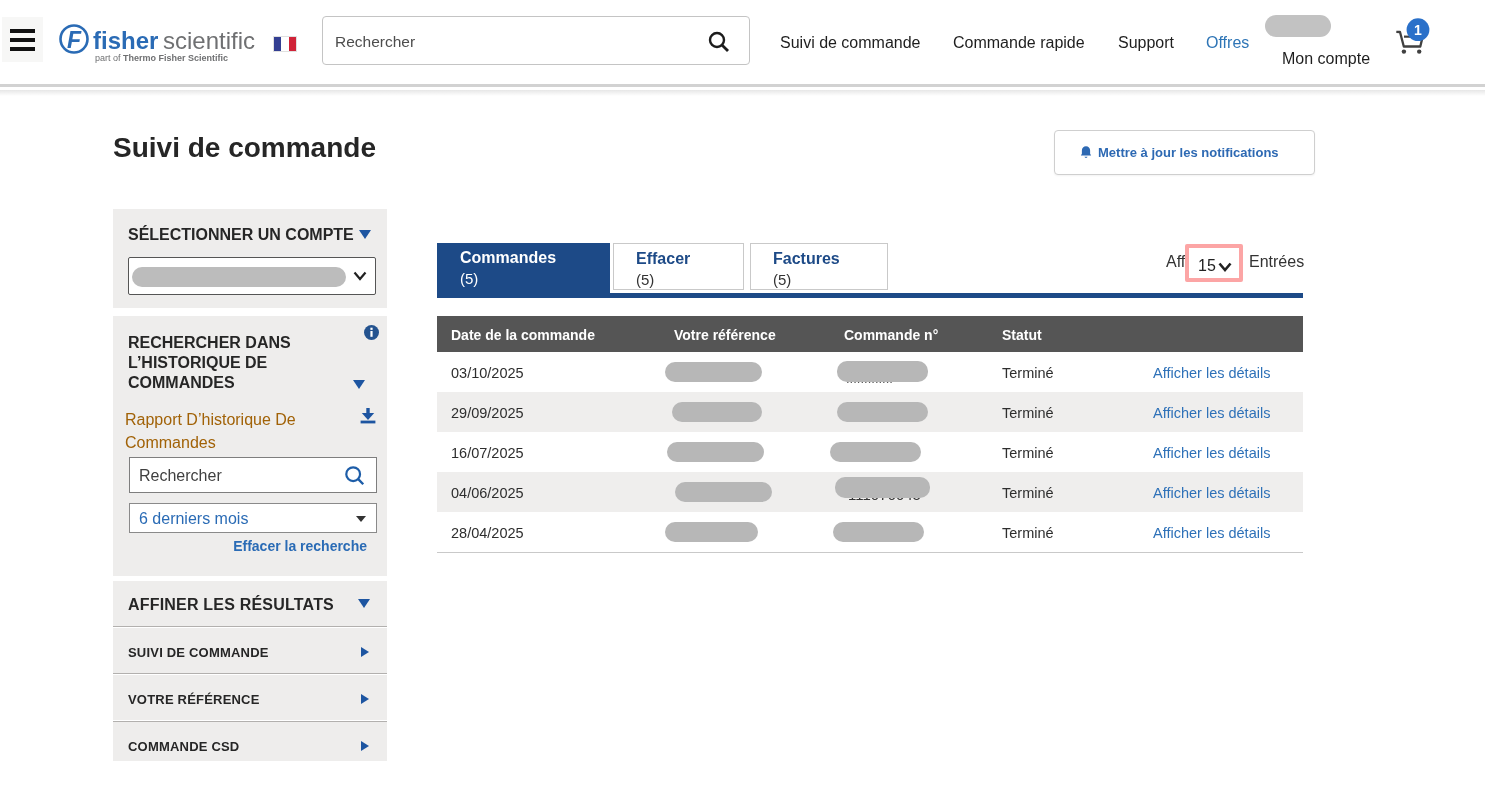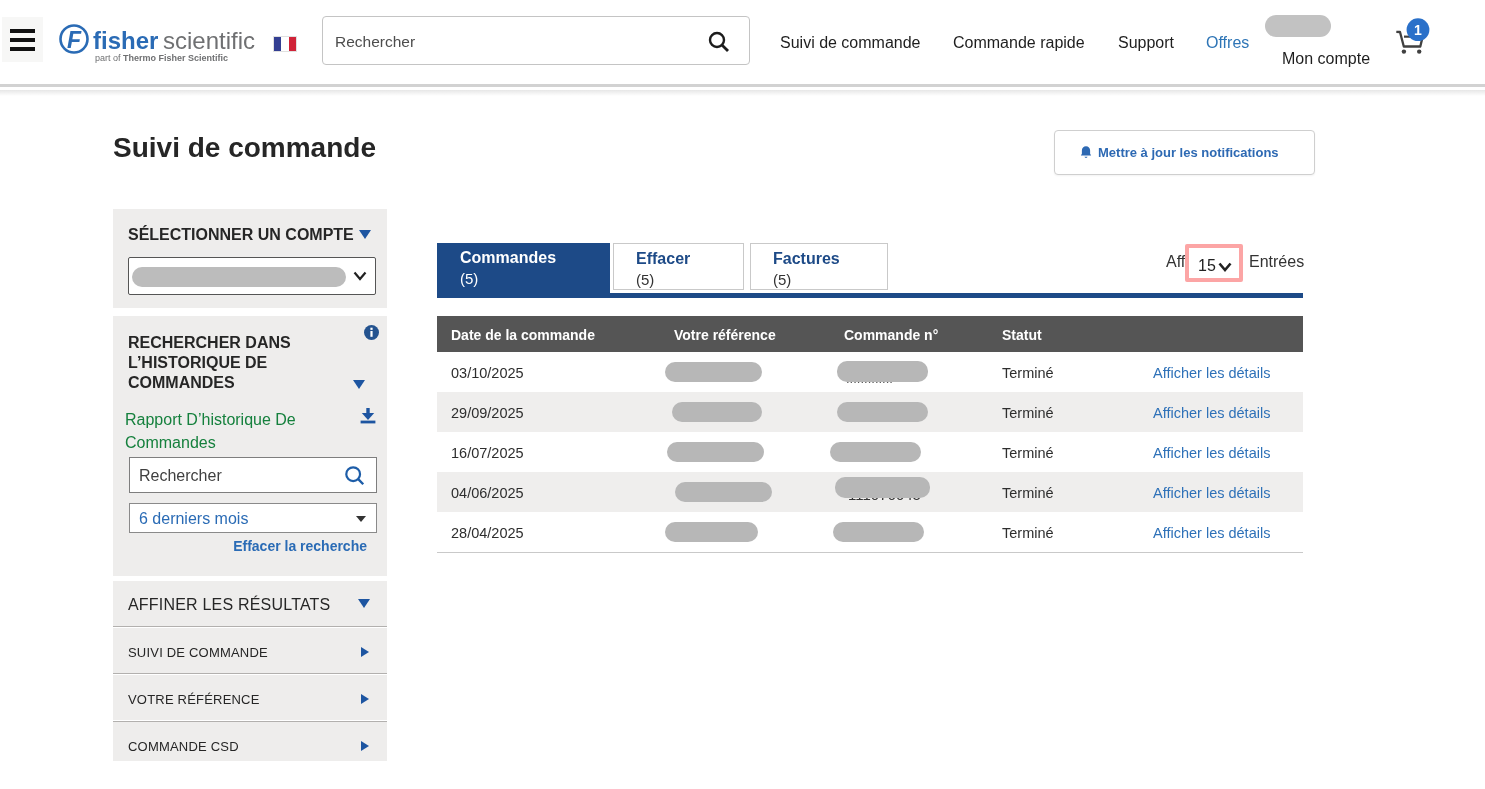--- a/index.html
+++ b/index.html
@@ -35,31 +35,31 @@
   #panel2 { top:316px; height:260px; }
   .sb-title { font-size:16px; font-weight:bold; color:#262626; }
   .tri-down { width:0; height:0; border-left:6.5px solid transparent; border-right:6.5px solid transparent;
     border-top:9.5px solid #1d55a1; position:absolute; }
   .tri-right { width:0; height:0; border-top:5.5px solid transparent; border-bottom:5.5px solid transparent;
     border-left:8px solid #1d55a1; position:absolute; }
   #acct-select { position:absolute; left:15px; top:48px; width:248px; height:38px;
     background:#fff; border:1px solid #555; border-radius:2px; }
   #acct-select .blob { position:absolute; left:3px; top:9px; width:214px; height:20px;
     background:#bcbcbc; border-radius:10px; }
-  #histlink { position:absolute; left:12px; top:92px; font-size:16px; color:#15803d; line-height:23px; }
+  #histlink { position:absolute; left:12px; top:92px; font-size:16px; color:#a16207; line-height:23px; }
   #sb-search { position:absolute; left:16px; top:141px; width:248px; height:36px;
     background:#fff; border:1px solid #7e7e7e; }
   #sb-search .ph { position:absolute; left:9px; top:9px; font-size:16px; color:#3f3f3f; }
   #sb-select { position:absolute; left:16px; top:187px; width:248px; height:30px;
     background:#fff; border:1px solid #8a8a8a; }
   #sb-select .val { position:absolute; left:9px; top:6px; font-size:16px; color:#2a6bb5; }
   #effacer { position:absolute; right:20px; top:222px; font-size:14px; font-weight:bold; color:#2a6bb5; }
 
   .srow { position:absolute; left:113px; width:274px; background:#eeedec; }
-  .srow .lbl { position:absolute; left:15px; font-size:13px; font-weight:normal; color:#262626; letter-spacing:0.2px;text-align:center; }
+  .srow .lbl { position:absolute; left:15px; font-size:13px; font-weight:bold; color:#262626; letter-spacing:0.2px;text-align:center; }
   #rowA { top:581px; height:45px; }
   #rowA .lbl { font-size:16px; top:15px; }
   #rowB { top:628px; height:45px; }
   #rowC { top:675px; height:45px; }
   #rowD { top:722px; height:39px; }
 
   
   #tab-active { position:absolute; left:437px; top:243px; width:173px; height:55px; background:#1d4a87; }
   #tab-active .t1 { position:absolute; left:23px; top:6px; font-size:16px; font-weight:bold; color:#fff; }
   #tab-active .t2 { position:absolute; left:23px; top:27px; font-size:15px; color:#fff; }

